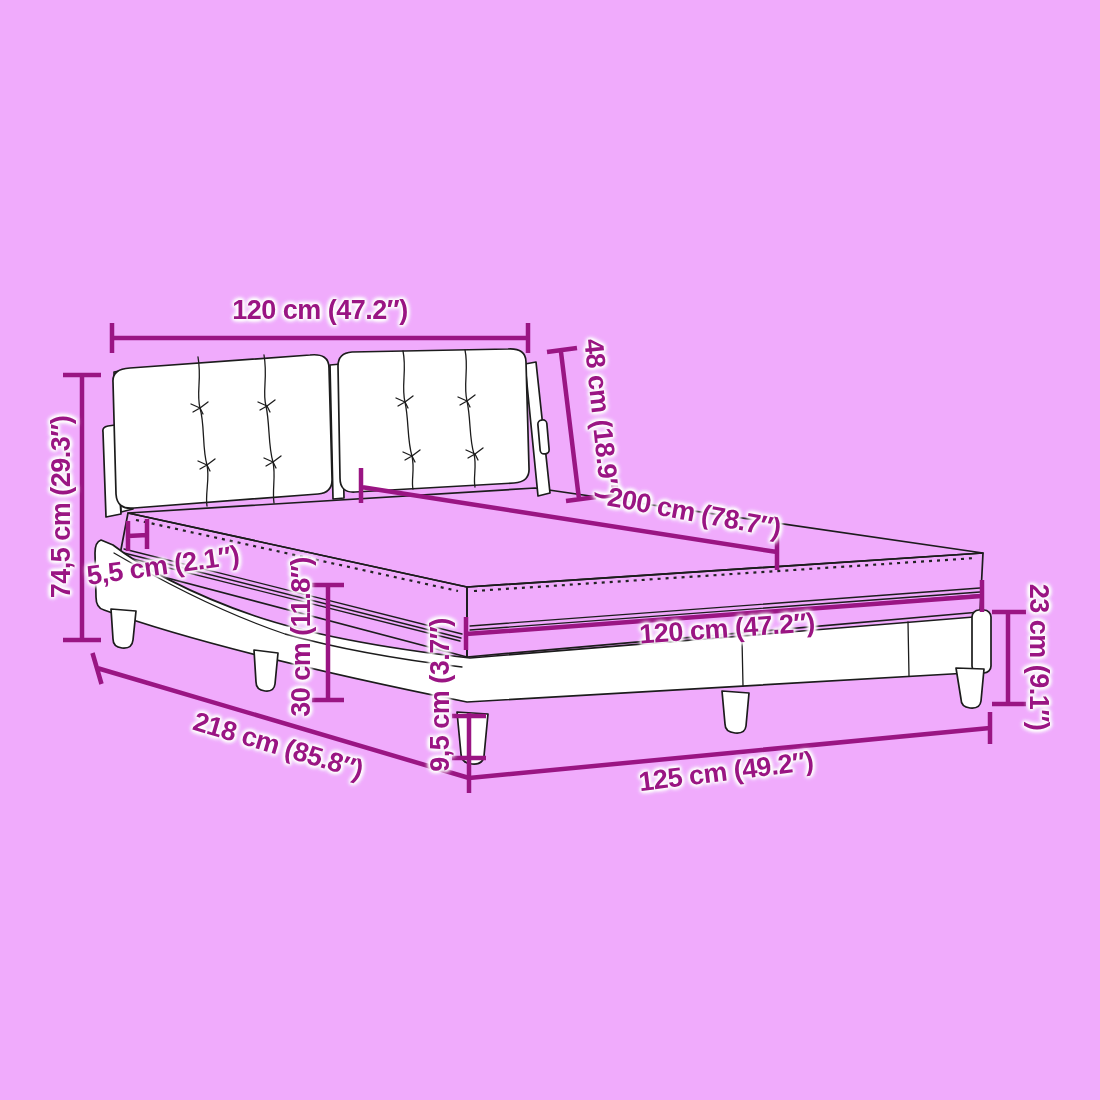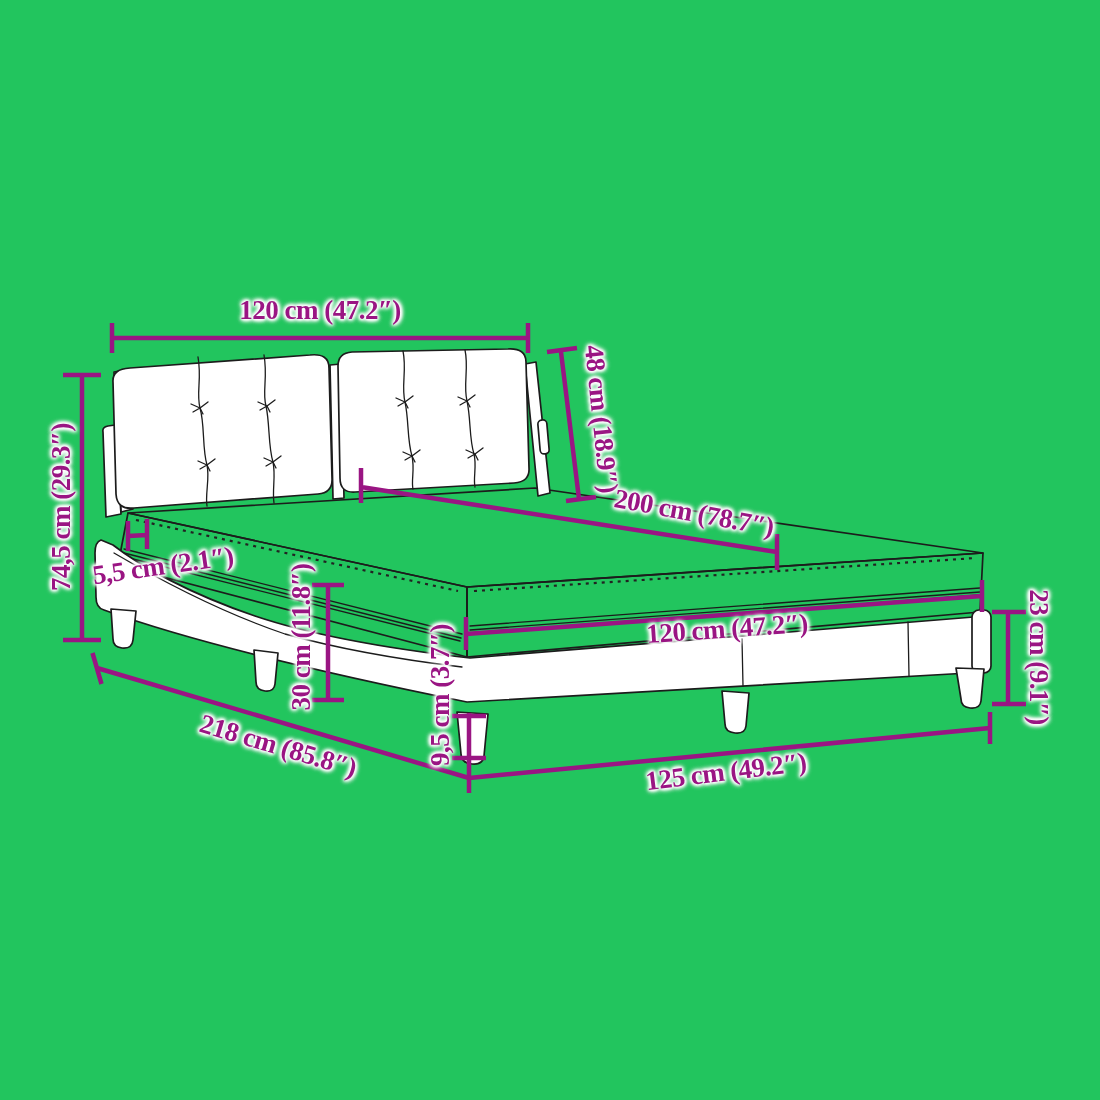--- a/index.html
+++ b/index.html
@@ -1,17 +1,17 @@
 <!DOCTYPE html>
 <html style="--accent: #9a1583; --ink: #1c1c1c; --background: #ffffff;"><head>
 <meta charset="utf-8">
 <style>
   html,body{margin:0;padding:0;background:#fff;}
-  #stage{position:relative;width:1100px;height:1100px;background:#22c55e;overflow:hidden;
-         font-family:Liberation Serif, serif;}
+  #stage{position:relative;width:1100px;height:1100px;background:#f0abfc;overflow:hidden;
+         font-family:Liberation Sans, sans-serif;}
   svg{position:absolute;left:0;top:0;}
   .ink{fill:none;stroke:var(--ink,#1c1c1c);stroke-width:1.7;stroke-linecap:round;stroke-linejoin:round;}
   .ink-thin{fill:none;stroke:var(--ink,#1c1c1c);stroke-width:1.3;stroke-linecap:round;}
   .white{fill:#ffffff;stroke:var(--ink,#1c1c1c);stroke-width:1.7;stroke-linejoin:round;}
   .wv{fill:none;stroke:#2e2e2e;stroke-width:1.4;}
   .stipdot{fill:#333;stroke:none;}
   .stipln{fill:none;stroke:#333;stroke-width:1.1;stroke-linecap:round;}
   .hatch{fill:none;stroke:#222;stroke-width:2.2;stroke-dasharray:3 5;}
   .dim{fill:none;stroke:var(--accent,#9a1583);stroke-width:4.5;stroke-linecap:butt;}
   .dim-label{position:absolute;font-weight:700;font-size:27px;letter-spacing:-0.5px;

